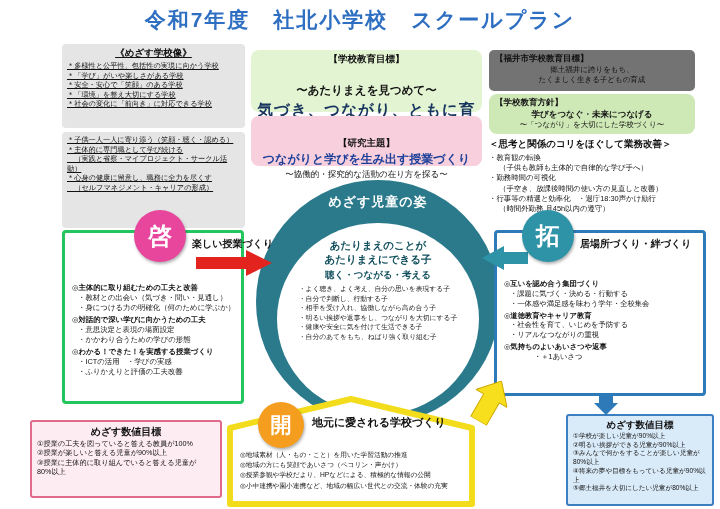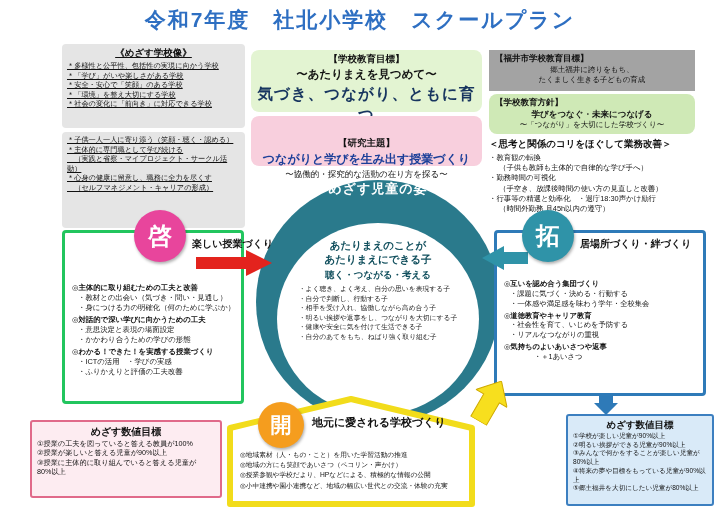--- a/index.html
+++ b/index.html
@@ -18,48 +18,48 @@
   .note-box { background:#e5e5e5; border-radius:4px; padding:3px 5px;text-decoration:underline; }
   .nb-title { text-align:center; font-weight:bold; font-size:9.5px; margin-bottom:1px; }
   .nb-item { font-size:7.2px; line-height:1.32; }
   #school-vision { left:62px; top:44px; width:183px; height:84px; }
   #staff-vision  { left:62px; top:132px; width:183px; height:96px; }
 
   
   #edu-goal { left:251px; top:50px; width:231px; height:62px; background:#e3f4d2;
     border-radius:8px; text-align:center; padding-top:3px; }
   .gb-title { font-size:9.5px; font-weight:bold; }
-  .gb-sub   { font-size:11.5px; font-weight:bold; margin-top:1px; }
+  .gb-sub   { font-size:11.5px; font-weight:bold; margin-top:17px; }
   .gb-main  { font-size:15.5px; font-weight:bold; color:#17355f; margin-top:2px; letter-spacing:1px; }
 
   #research { left:251px; top:116px; width:231px; height:50px; background:#f8cfdd;
     border-radius:8px; text-align:center; padding-top:21px; }
   .rb-title { font-size:9.5px; font-weight:bold; }
   .rb-main  { font-size:12px; font-weight:bold; color:#1b3f99; margin-top:1px; }
   .rb-sub   { font-size:8.5px; margin-top:1px; }
 
   
-  #fukui-goal { left:489px; top:50px; width:206px; height:41px; background:#a3a3a3;
-    border-radius:0; padding:3px 6px; text-align:center; }
+  #fukui-goal { left:489px; top:50px; width:206px; height:41px; background:#737373;
+    border-radius:5px; padding:3px 6px; text-align:center; }
   #policy { left:489px; top:94px; width:206px; height:40px; background:#cfe9b6;
     border-radius:8px; padding:3px 6px; text-align:center; }
   .sb-title { font-size:8.5px; font-weight:bold; text-align:left; }
   .sb-line  { font-size:7.5px; line-height:1.3; }
   .sb-line.b { font-weight:bold; font-size:8.5px; }
 
   
   #reform { left:489px; top:138px; width:220px; }
   .reform-title { font-size:9.5px; font-weight:bold; margin-bottom:2px; }
   .reform-item { font-size:7.4px; line-height:1.38; }
   .reform-item.paren { padding-left:10px; }
 
   
   #big-circle { left:256px; top:180px; width:244px; height:244px; border-radius:50%;
     background:#2a7a8c; z-index:1; }
-  #center-label { left:256px; top:180px; width:244px; text-align:center; color:#fff;
+  #center-label { left:256px; top:193px; width:244px; text-align:center; color:#fff;
     font-weight:bold; font-size:13px; letter-spacing:1px; z-index:2; }
   #inner-circle { left:277px; top:223px; width:202px; height:192px; border-radius:50%;
     background:#ffffff; z-index:1; text-align:center; padding-top:16px; }
   .ic-h { font-size:10.5px; font-weight:bold; color:#12505e; line-height:1.3; }
   .ic-sub { font-size:9.5px; font-weight:bold; color:#12505e; margin:3px 0 2px; }
   .ic-items { display:inline-block; text-align:left; }
   .ic-item { font-size:6.8px; line-height:1.4; color:#222; white-space:nowrap; }
 
   
   .badge { border-radius:50%; color:#fff; font-weight:bold; display:flex;

